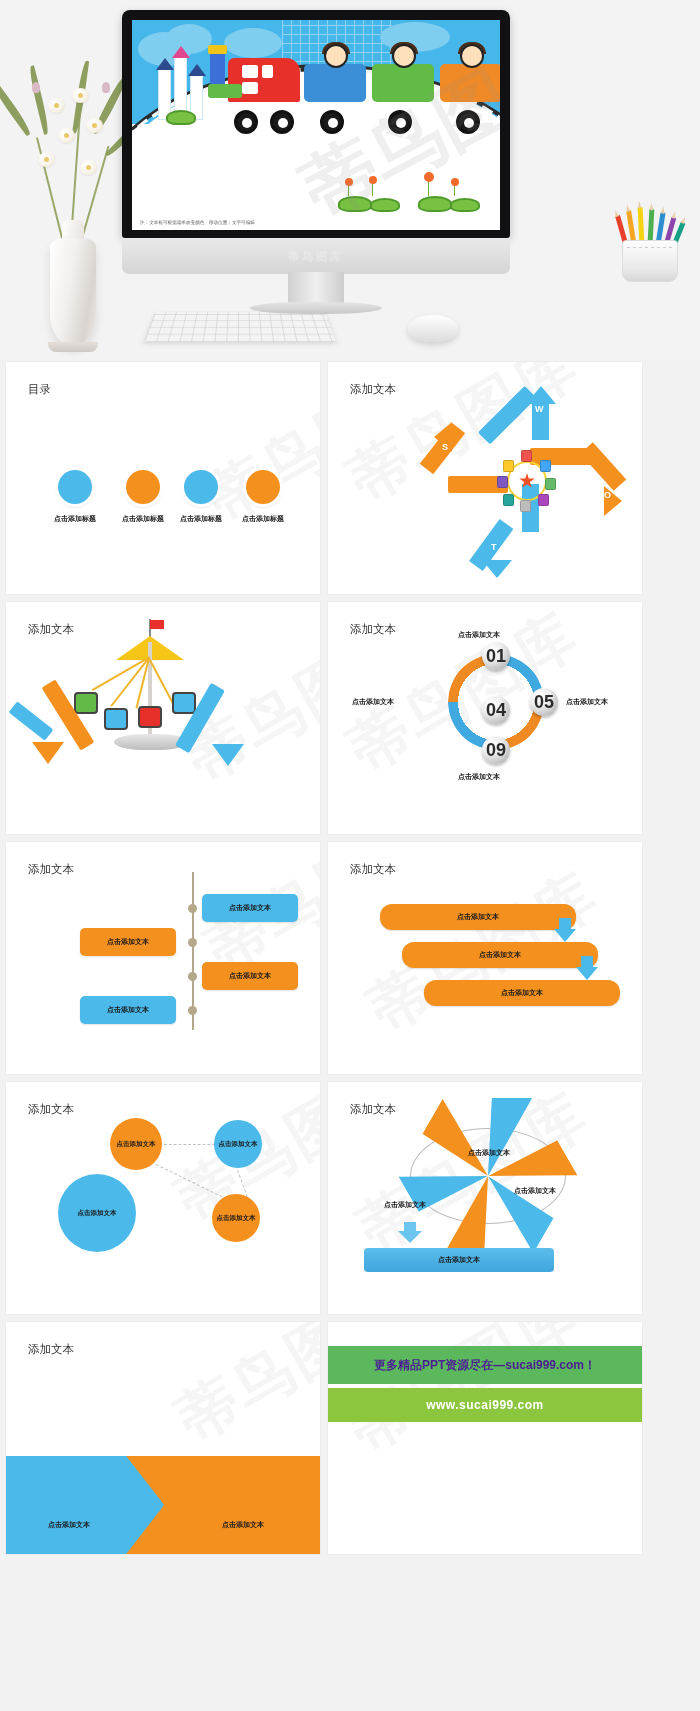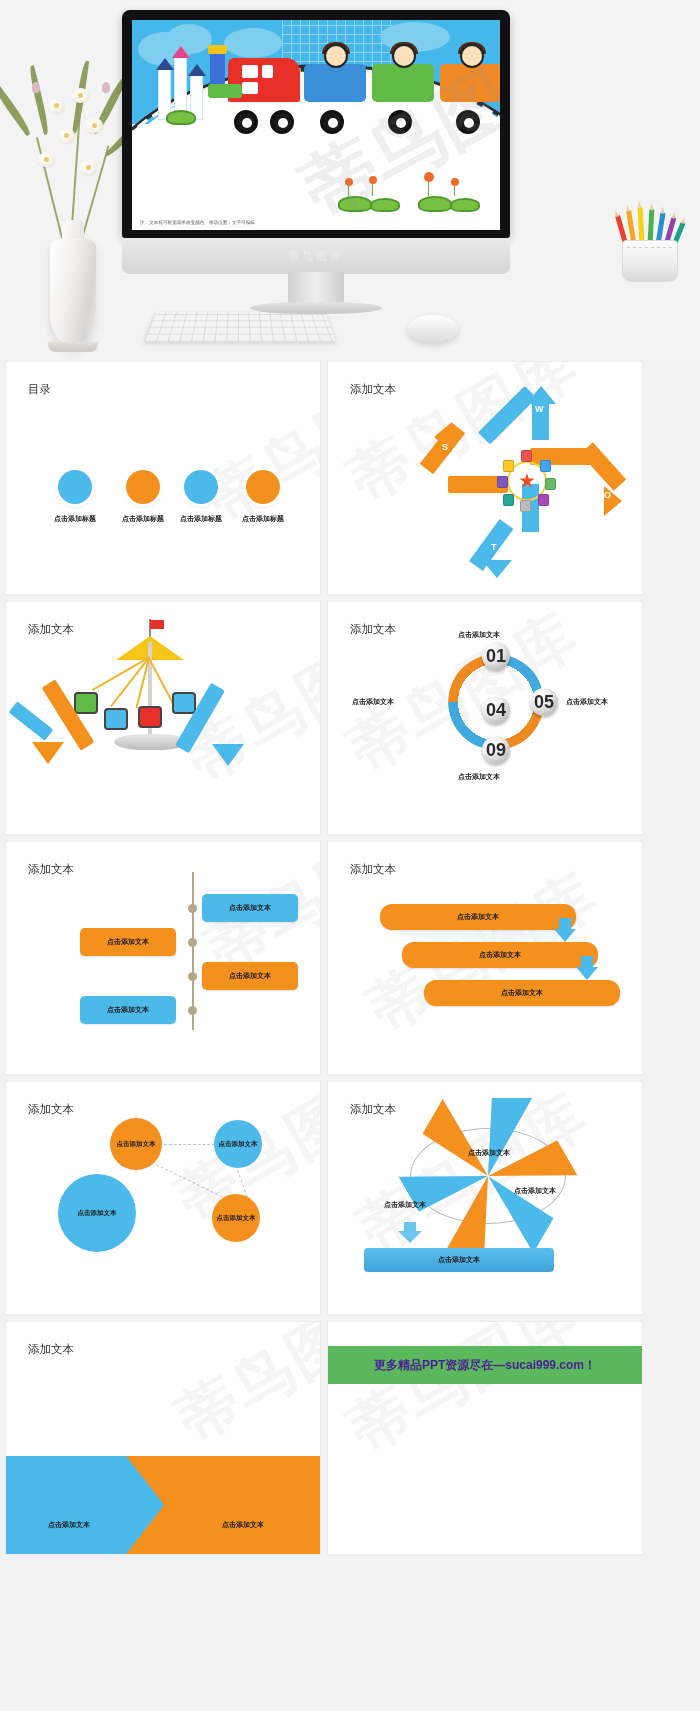--- a/index.html
+++ b/index.html
@@ -683,17 +683,20 @@
           <div class="lbl" style="position:absolute;left:42px;top:64px;">点击添加文本</div>
           <div class="lbl" style="position:absolute;left:216px;top:64px;">点击添加文本</div>
         </div>
       </div>
 
       <div class="card half">
         <div class="wm" style="left:10px;top:10px;">蒂鸟图库</div>
         <div class="promo-dark">
           <span>更多精品PPT资源尽在—sucai999.com！</span>
         </div>
+        <div class="promo-light">
+          <span>www.sucai999.com</span>
+        </div>
       </div>
     </div>
 
   </div>
 </div>
 
 </body></html>

